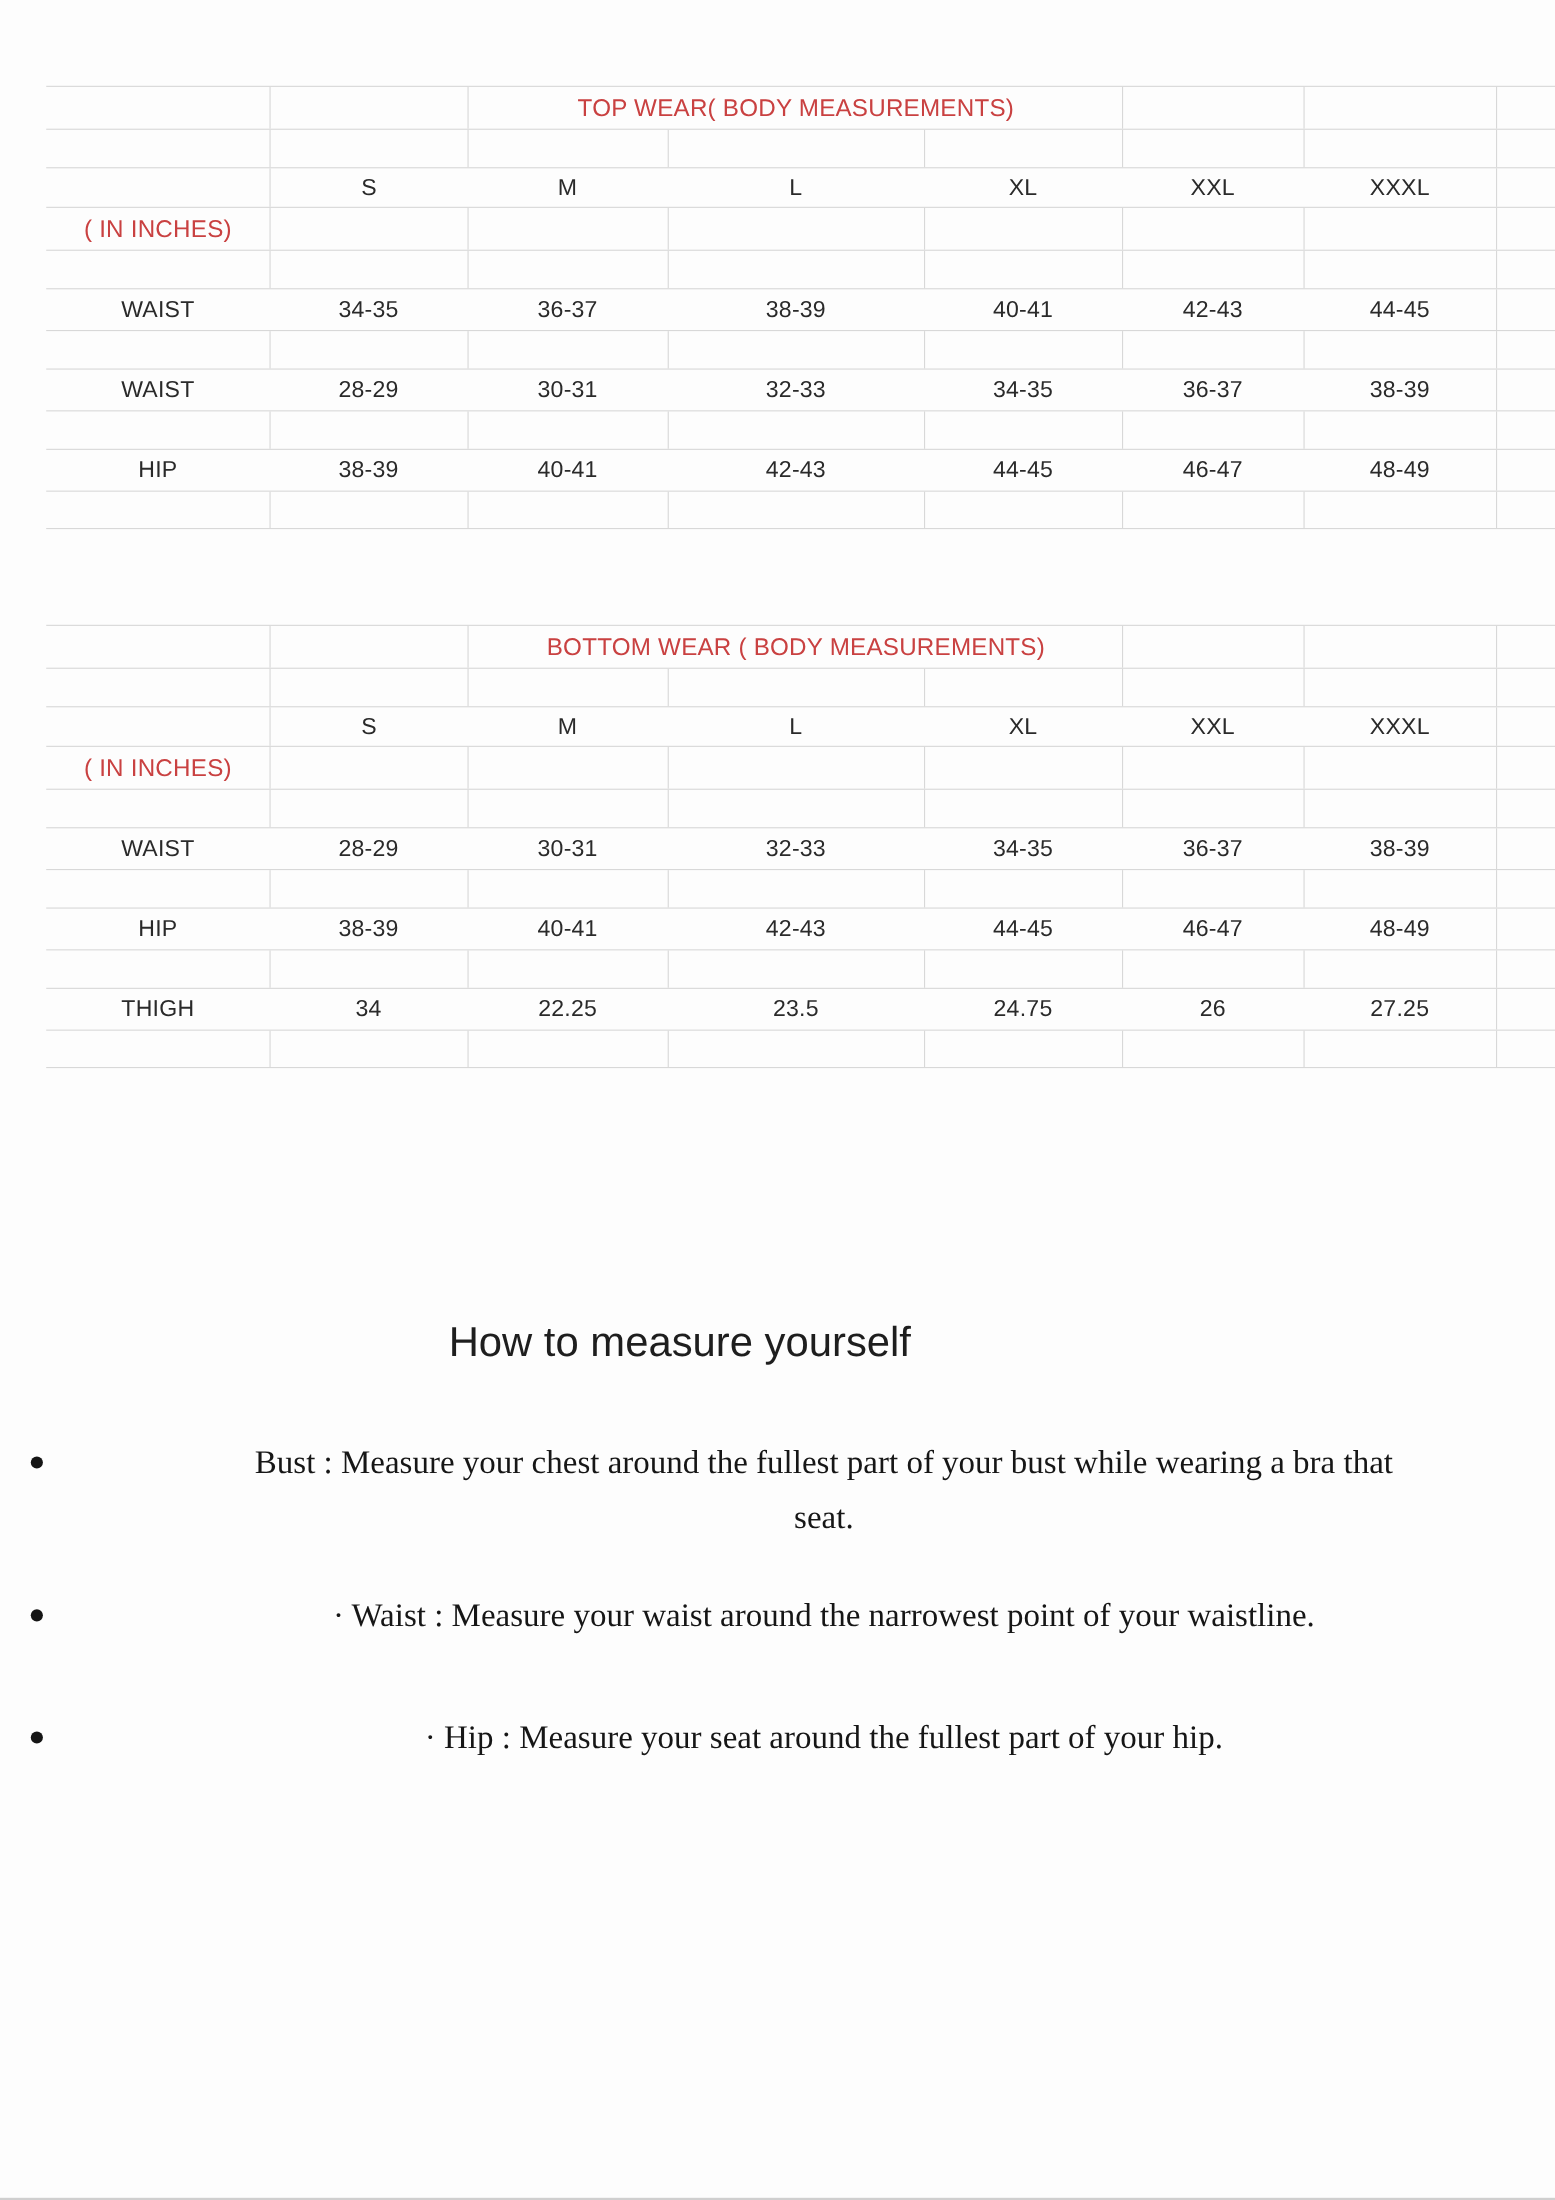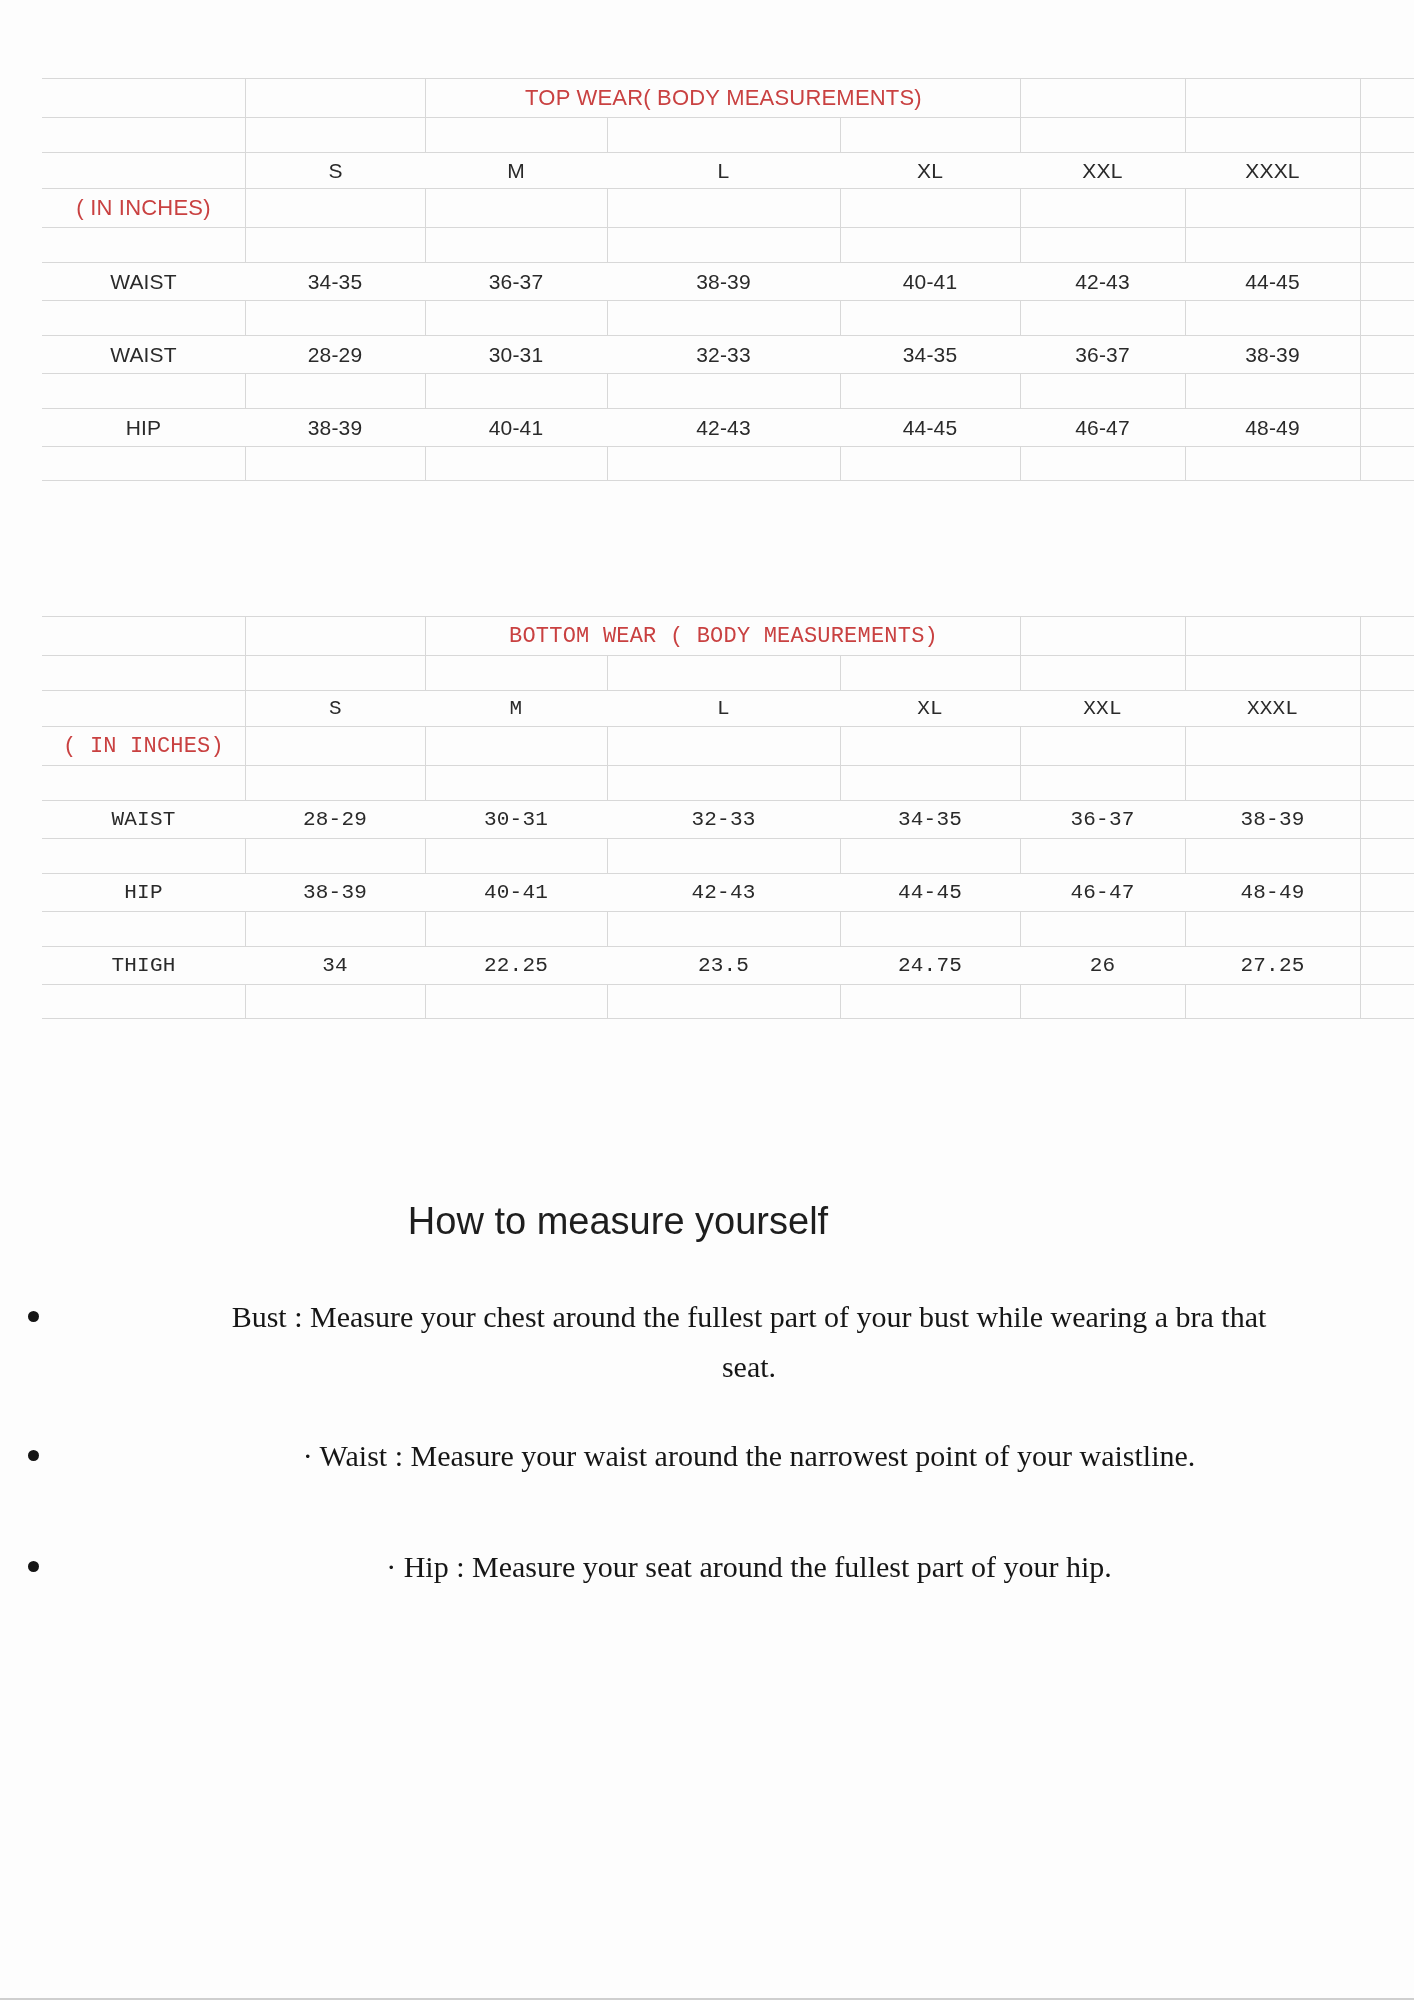--- a/index.html
+++ b/index.html
@@ -12,21 +12,21 @@
   html,body{margin:0;padding:0;}
   body{
     width:1414px;height:2000px;position:relative;overflow:hidden;
     background:#fdfdfd;
     font-family:"Liberation Sans","DejaVu Sans",sans-serif;
     color:var(--ink);
   }
   
   .sheet{position:absolute;left:42px;width:1372px;}
   #sheet-top{top:78px;}
-  #sheet-bottom{top:616px;font-family:Liberation Mono, monospace;}
+  #sheet-bottom{top:568px;}
   .trow{
     display:grid;
     grid-template-columns:203px 180px 182px 233px 180px 165px 175px 54px;
     border-top:1px solid var(--grid);
   }
   .sheet .trow:last-child{border-bottom:1px solid var(--grid);}
   .r-title{height:39px;}
   .r-sp{height:35px;}
   .r-sizes{height:36px;}
   .r-unit{height:39px;}
@@ -47,21 +47,21 @@
     color:#1e1e1e;font-weight:400;
     font-family:"Liberation Sans","DejaVu Sans",sans-serif;
   }
   .bullets{
     position:absolute;top:1292px;left:0;width:1414px;
     font-family:"Liberation Serif","DejaVu Serif",serif;
     color:var(--serif-ink);
   }
   .bullet{
     position:relative;padding-left:88px;padding-right:4px;
-    font-size:30px;line-height:50px;text-align:center;
+    font-size:30px;line-height:50px;text-align:center;margin-top:13px;
   }
   .dot{
     position:absolute;left:28px;top:19px;width:11px;height:11px;
     border-radius:50%;background:#151515;
   }
   #bullet-waist{margin-top:39px;}
   #bullet-hip{margin-top:61px;}
   .bottom-divider{
     position:absolute;bottom:0;left:0;width:1414px;height:2px;
     background:#cfcfcf;

